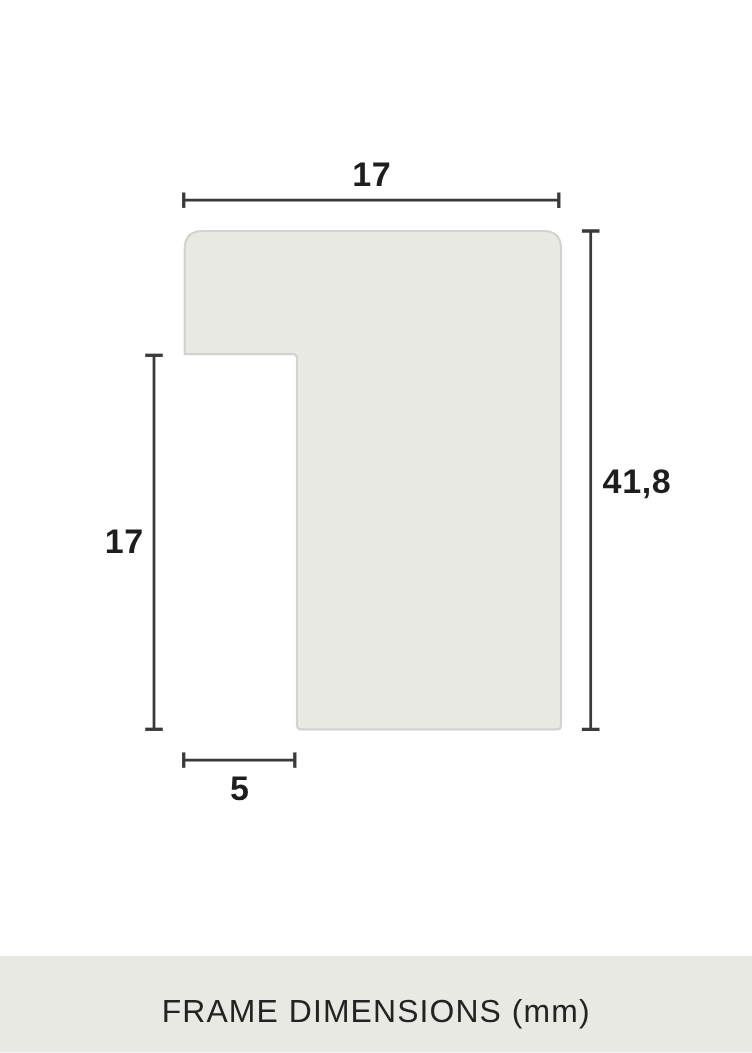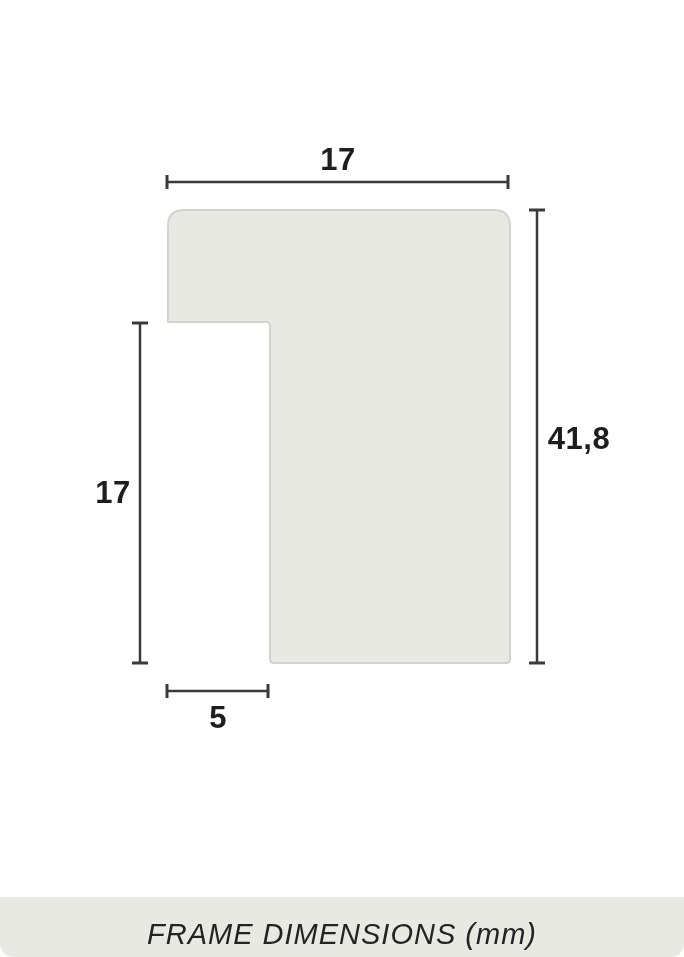--- a/index.html
+++ b/index.html
@@ -7,21 +7,20 @@
     padding: 0;
     background: #ffffff;
   }
   .page {
     position: relative;
     width: 684px;
     height: 957px;
     background: #ffffff;
     overflow: hidden;
     font-family: "Liberation Sans", sans-serif;
-    border-radius: 13px;
   }
   .diagram {
     position: absolute;
     left: 0;
     top: 0;
     width: 684px;
     height: 881px;
   }
   .diagram svg {
     position: absolute;
@@ -36,28 +35,27 @@
     line-height: 1;
     color: #1e1e1e;
     letter-spacing: 0.5px;
     white-space: nowrap;
   }
   .footer-bar {
     position: absolute;
     left: 0;
     bottom: 0;
     width: 684px;
-    height: 60px;
+    height: 88px;
     background: #e9e9e4;
     display: flex;
     align-items: center;
     justify-content: center;
     padding-top: 14px;
     box-sizing: border-box;
-    font-style: italic;
   }
   .footer-label {
     font-size: 29px;
     line-height: 1;
     color: #232323;
     letter-spacing: 1px;
     white-space: nowrap;
   }
 </style>
 </head>

